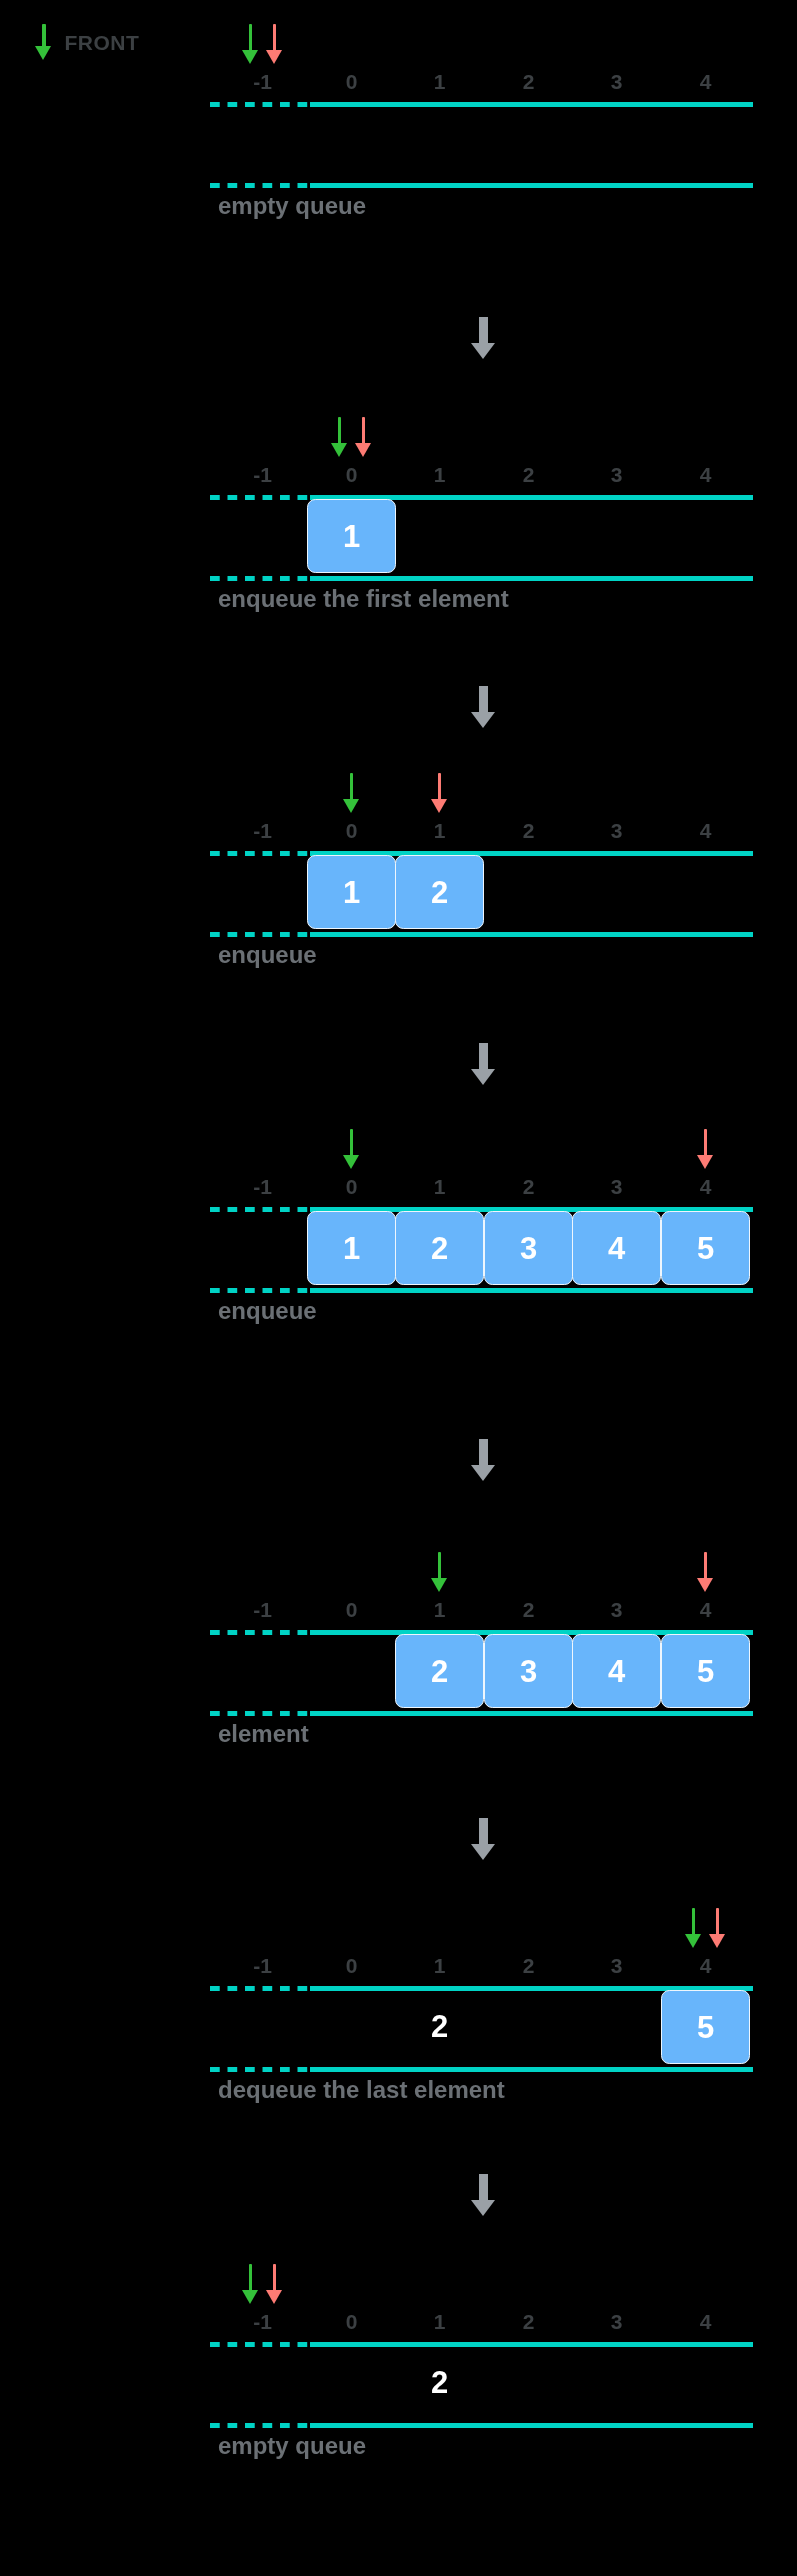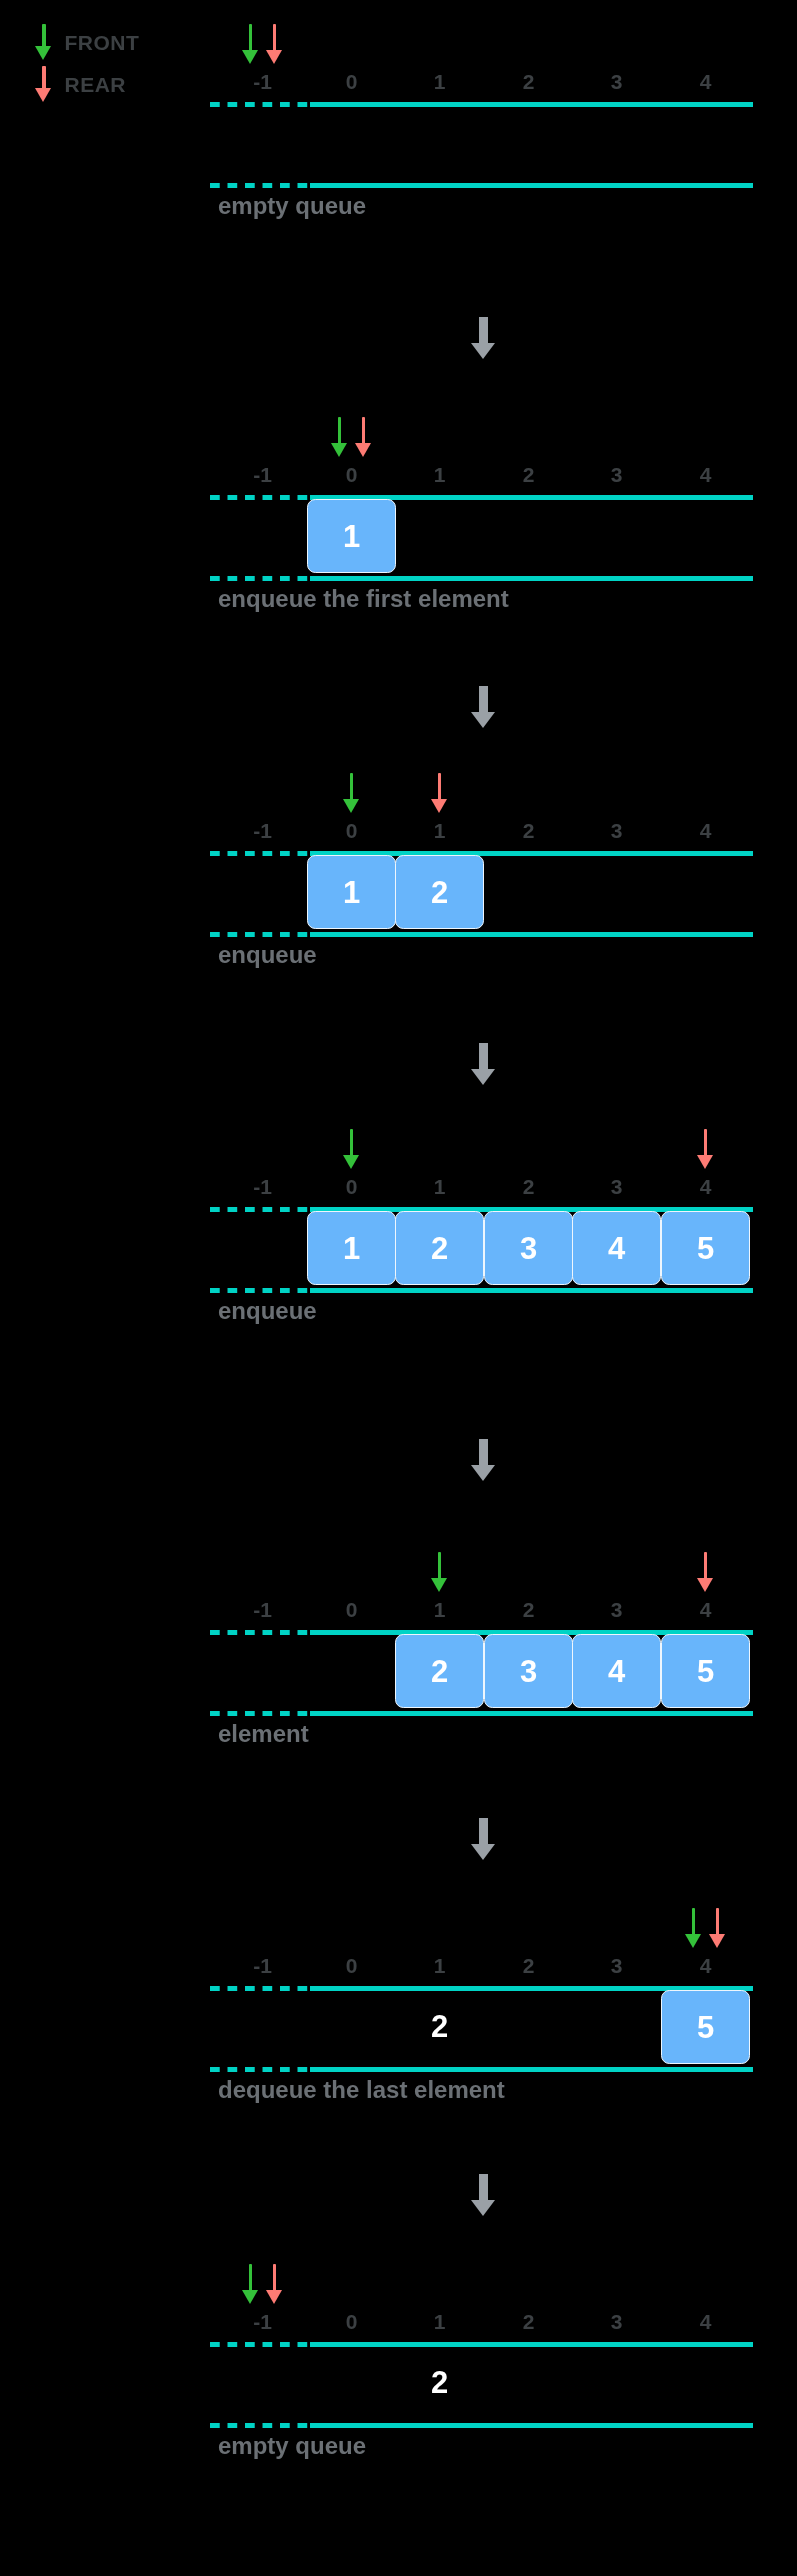--- a/index.html
+++ b/index.html
@@ -186,29 +186,20 @@
   <div class="legend">
     <div class="legend-row">
       <div class="legend-arrow">
         <div class="varrow" style="left:7.4px;top:1.8px;">
           <div class="shaft" style="height:24px;background:#34c13a;"></div>
           <div class="head" style="top:22px;border-top:14.8px solid #34c13a;"></div>
         </div>
       </div>
       <div class="legend-label">FRONT</div>
     </div>
-    <div class="legend-row">
-      <div class="legend-arrow">
-        <div class="varrow" style="left:7.4px;top:1.8px;">
-          <div class="shaft" style="height:24px;background:#fd7b74;"></div>
-          <div class="head" style="top:22px;border-top:14.8px solid #fd7b74;"></div>
-        </div>
-      </div>
-      <div class="legend-label">REAR</div>
-    </div>
   </div>
 
   <div id="stages-root">
       <div class="stage" style="top: 24px;">
         <div style="position: absolute; left: 218px; top: 0px; height: 44px; width: 554px;">
           <div class="varrow" style="left: 24px; top: 0px;">
             <div class="shaft" style="height:28px;background:#34c13a;"></div>
             <div class="head" style="top:26px;border-top:14.8px solid #34c13a;"></div>
           </div>
           <div class="varrow" style="left: 48px; top: 0px;">

